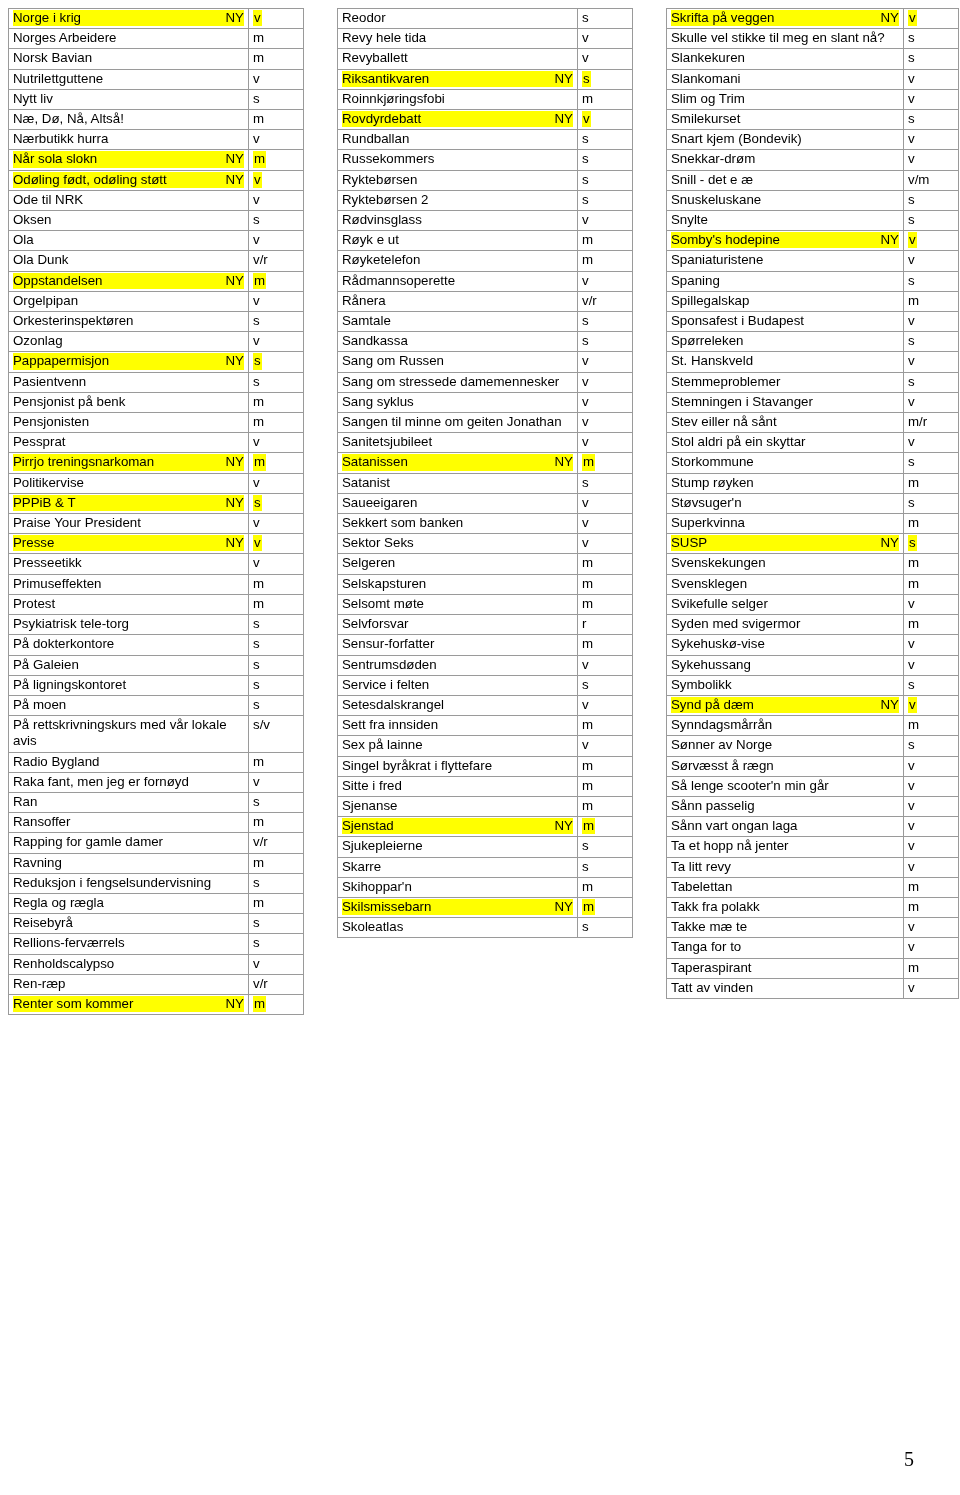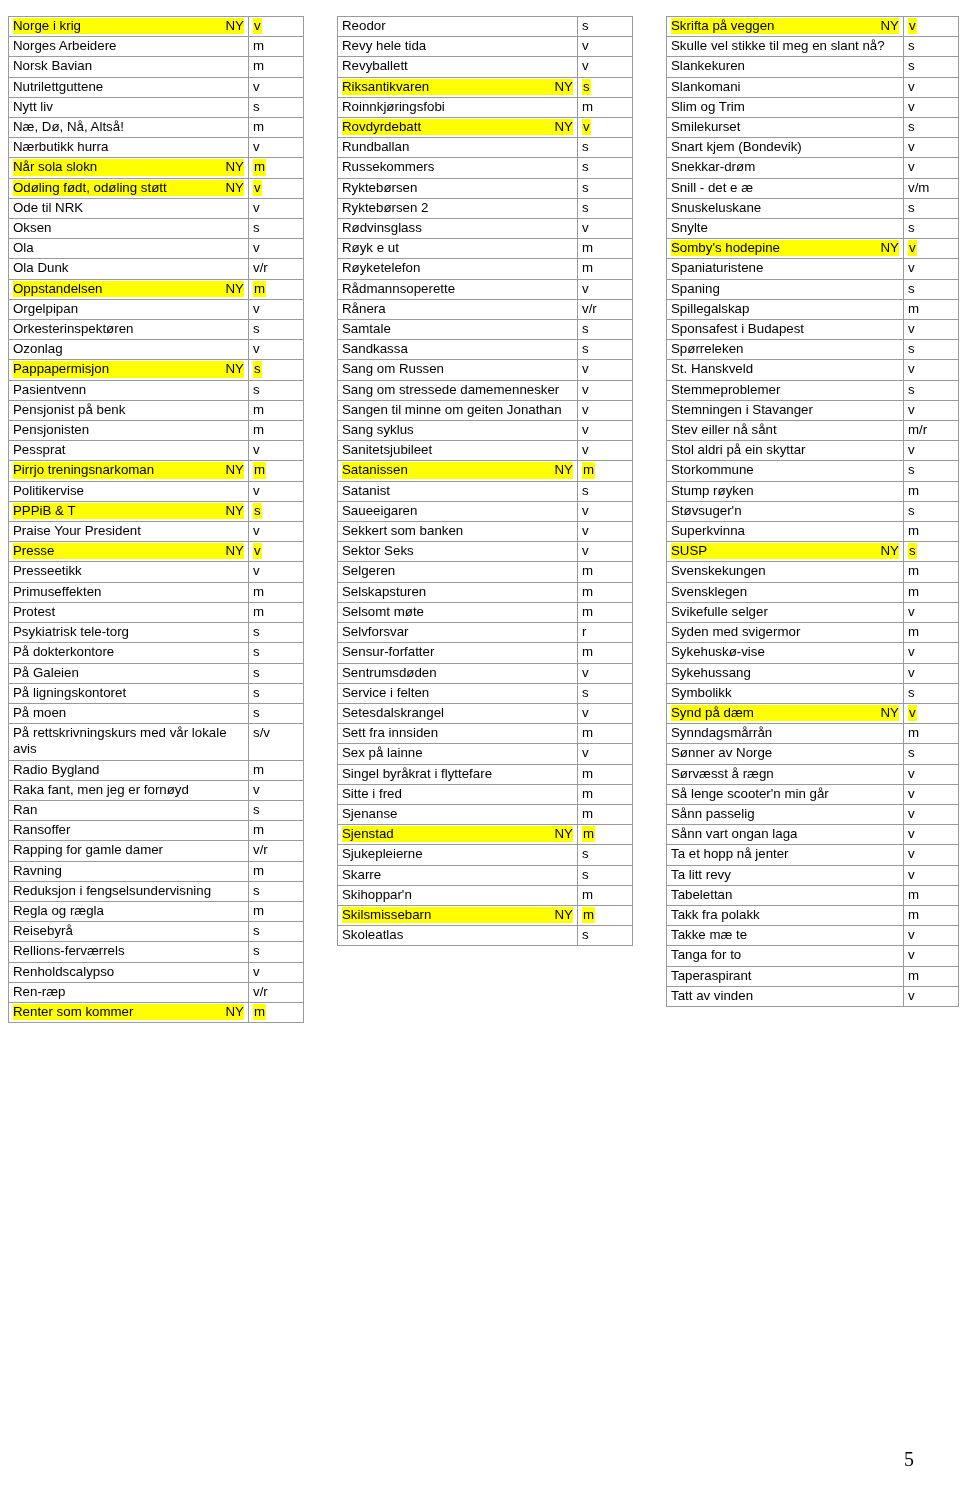--- a/index.html
+++ b/index.html
@@ -25,21 +25,20 @@
     left: 8px;
     top: 8px;
     width: 944px;
     display: flex;
     flex-direction: row;
     align-items: flex-start;
     gap: 44px;
   }
   .col {
     flex: 0 0 auto;
-    margin-top: 8px;
   }
   .col-0 { width: 285px; }
   .col-1 { width: 285px; }
   .col-2 { width: 282px; }
 
   table.listing {
     width: 100%;
     border-collapse: collapse;
     table-layout: fixed;
     border: 1px solid #9a9a9a;
@@ -670,29 +669,29 @@
               <td class="title">
                 <div class="titleline">
                   <span class="titletext">Sang om stressede damemennesker</span>
                 </div>
               </td>
               <td class="code"><span class="codetext">v</span></td>
             </tr>
             <tr>
               <td class="title">
                 <div class="titleline">
+                  <span class="titletext">Sang syklus</span>
+                </div>
+              </td>
+              <td class="code"><span class="codetext">v</span></td>
+            </tr>
+            <tr>
+              <td class="title">
+                <div class="titleline">
                   <span class="titletext">Sangen til minne om geiten Jonathan</span>
-                </div>
-              </td>
-              <td class="code"><span class="codetext">v</span></td>
-            </tr>
-            <tr>
-              <td class="title">
-                <div class="titleline">
-                  <span class="titletext">Sang syklus</span>
                 </div>
               </td>
               <td class="code"><span class="codetext">v</span></td>
             </tr>
             <tr>
               <td class="title">
                 <div class="titleline">
                   <span class="titletext">Sanitetsjubileet</span>
                 </div>
               </td>

